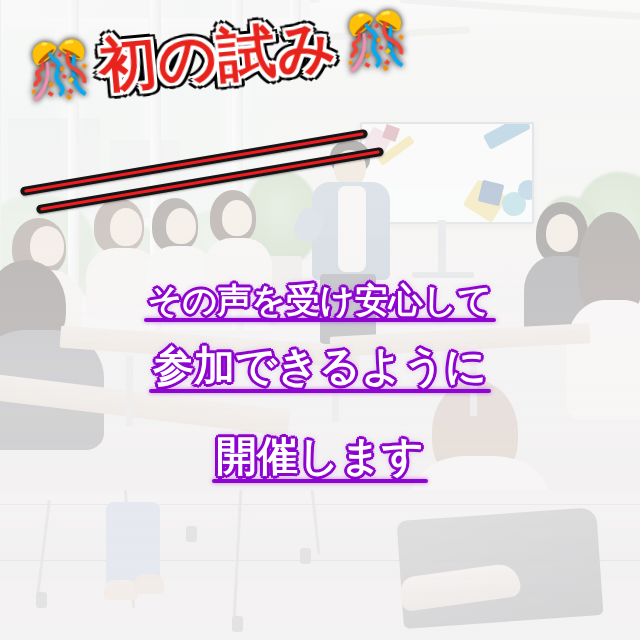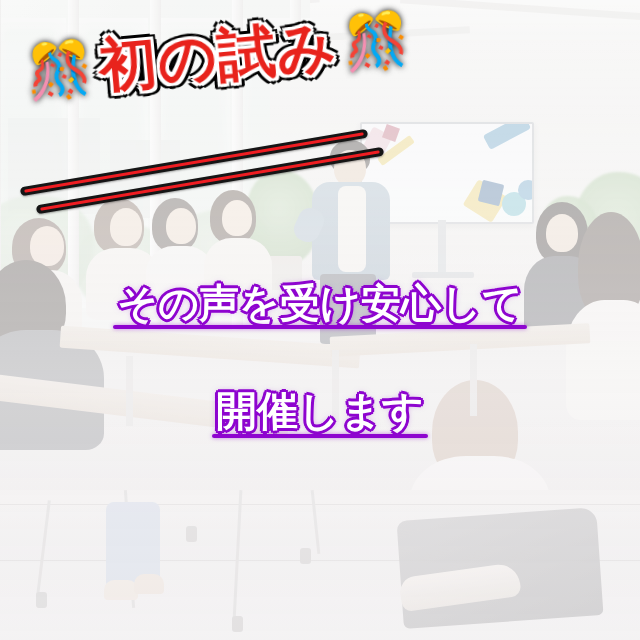--- a/index.html
+++ b/index.html
@@ -248,21 +248,21 @@
   .copy-line .rule {
     position: absolute;
     left: -4px; right: -4px;
     bottom: -3px;
     height: 4px;
     background: #8e05cf;
     border-radius: 2px;
     box-shadow: 0 0 4px rgba(142,5,207,.5);
   }
   .l1 { font-size: 41px; }
-  .l2 { font-size: 40px; }
+  .l2 { font-size: 34px; }
   .l3 { font-size: 41px; }
   .l4 { font-size: 41px; }
   .l5 { font-size: 41px; }
   .gap-a { height: 13px; }
 </style>
 </head>
 <body>
 
 <div id="poster">
 
@@ -400,20 +400,24 @@
   <div class="bar bar-1"></div>
   <div class="bar bar-2"></div>
 
   <div class="copy-block">
     <div class="gap-a"></div>
     <div class="copy-line l2">
       <span>その声を受け安心して</span>
       <span class="rule"></span>
     </div>
     <div class="gap-a"></div>
+    <div class="copy-line l3">
+      <span>参加できるように</span>
+      <span class="rule"></span>
+    </div>
     <div class="gap-a"></div>
     <div class="gap-a"></div>
     <div class="copy-line l5">
       <span>開催します</span>
       <span class="rule"></span>
     </div>
   </div>
 
 </div>
 

